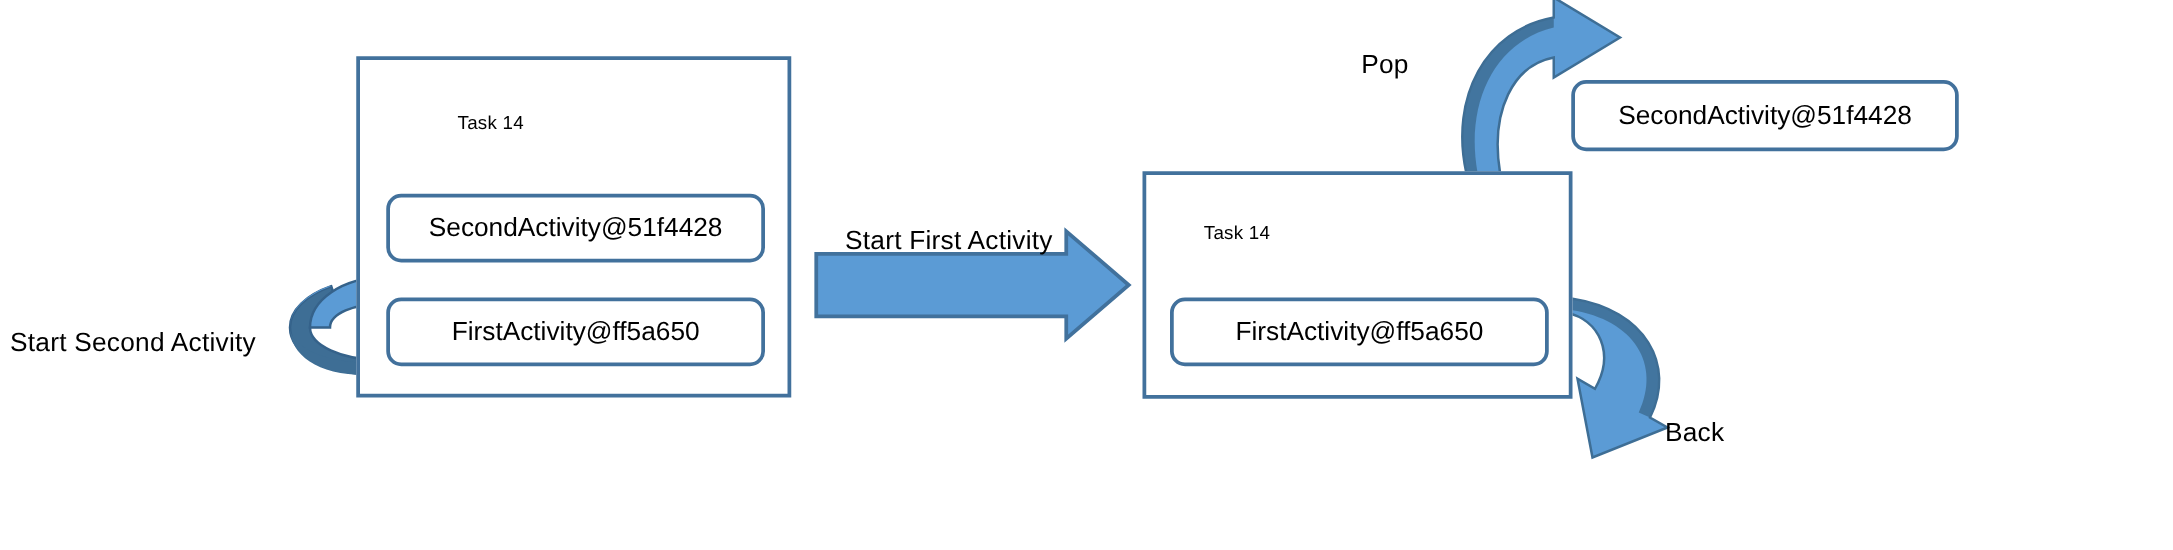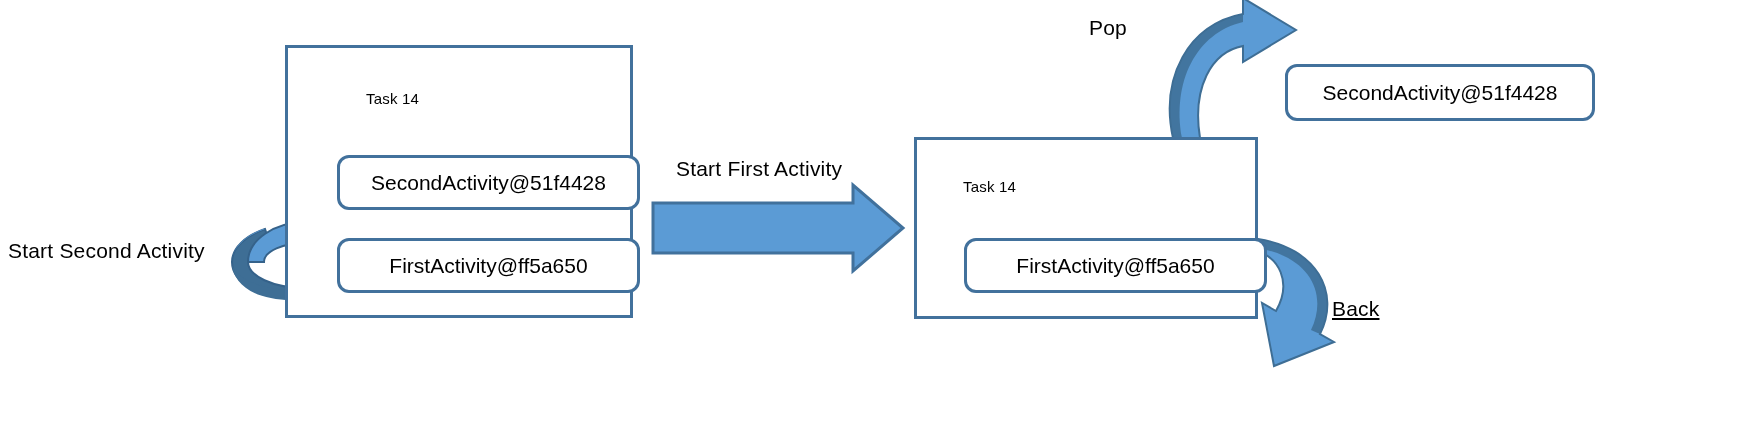--- a/index.html
+++ b/index.html
@@ -35,28 +35,28 @@
     box-sizing: border-box;
     border: 3px solid #42719C;
     border-radius: 12px;
     background: #ffffff;
     display: flex;
     align-items: center;
     justify-content: center;
     font-size: 21px;
     color: #000000;
     white-space: nowrap;
-    margin-left: 28px;
   }
   .edge-label {
     position: absolute;
     font-size: 21px;
     color: #000000;
     white-space: nowrap;
     letter-spacing: .2px;
+    margin-top: 24px;
   }
   .svg-layer {
     position: absolute;
     left: 0;
     top: 0;
     width: 1738px;
     height: 440px;
     overflow: visible;
     pointer-events: none;
   }
@@ -152,15 +152,15 @@
   <div class="task-box" style="left:914px; top:137px; width:344px; height:182px;"></div>
 
   <div class="task-label" style="left:963px; top:178px;">Task 14</div>
 
   <div class="activity-box" style="left:936px; top:238px; width:303px; height:55px;">FirstActivity@ff5a650</div>
 
   <div class="activity-box" style="left:1257px; top:64px; width:310px; height:57px;">SecondActivity@51f4428</div>
 
   <div class="edge-label" style="left:1089px; top:16px;">Pop</div>
 
-  <div class="edge-label" style="left:1332px; top:297px;text-decoration:underline;">Back</div>
+  <div class="edge-label" style="left:1332px; top:311px;">Back</div>
 
 </div>
 
 </body></html>

